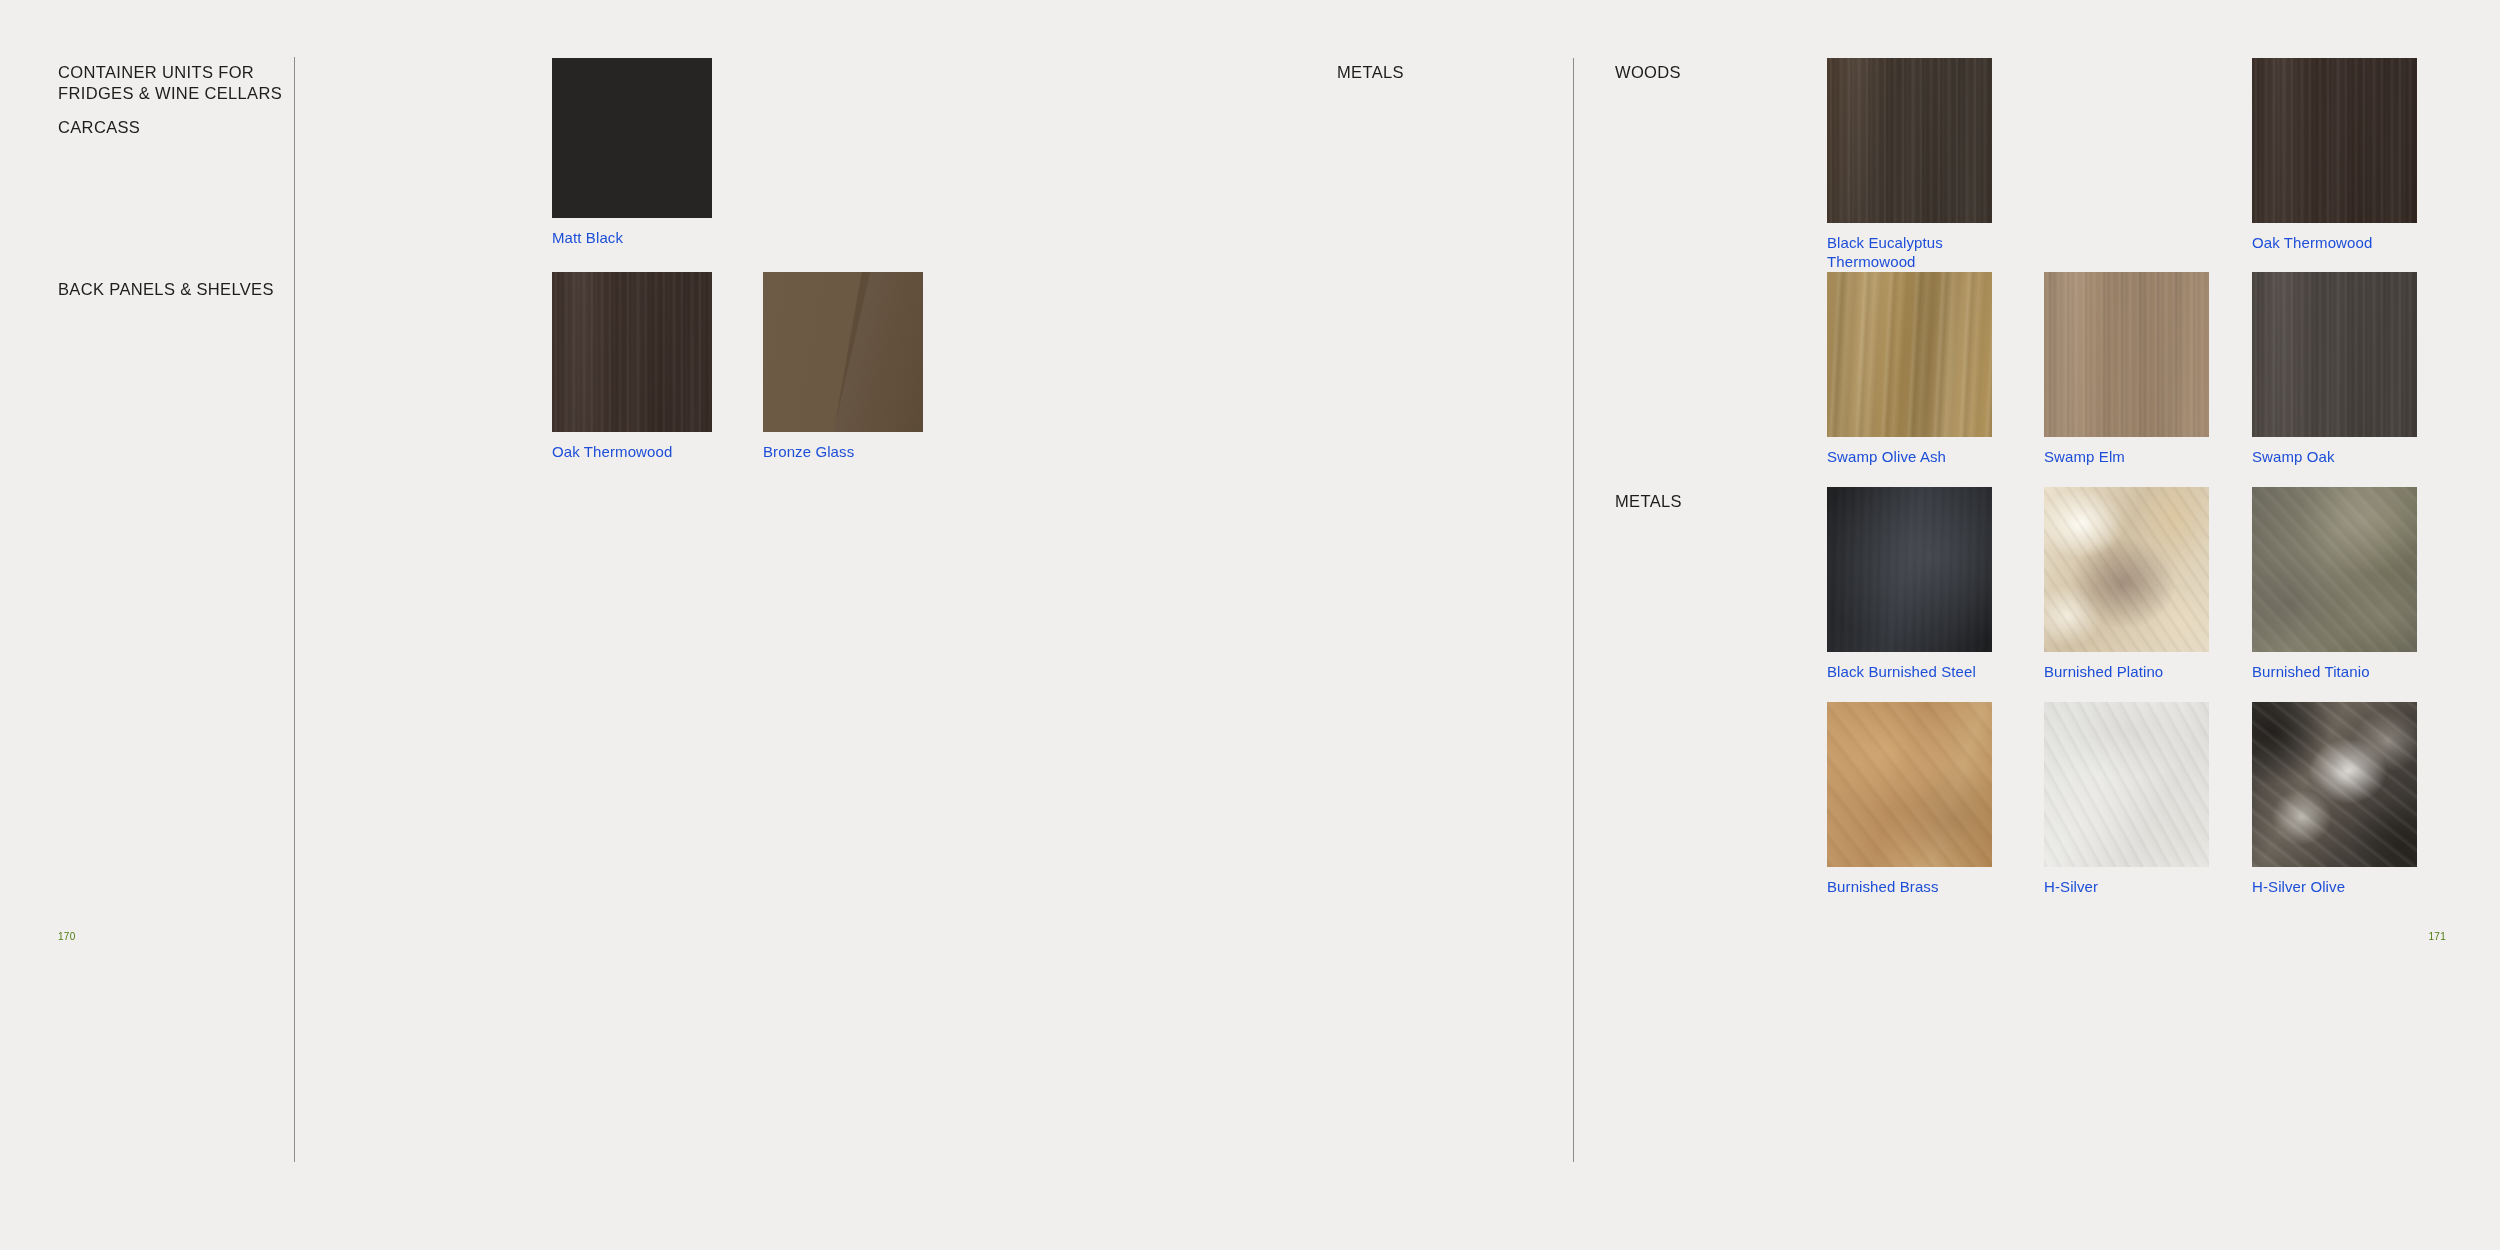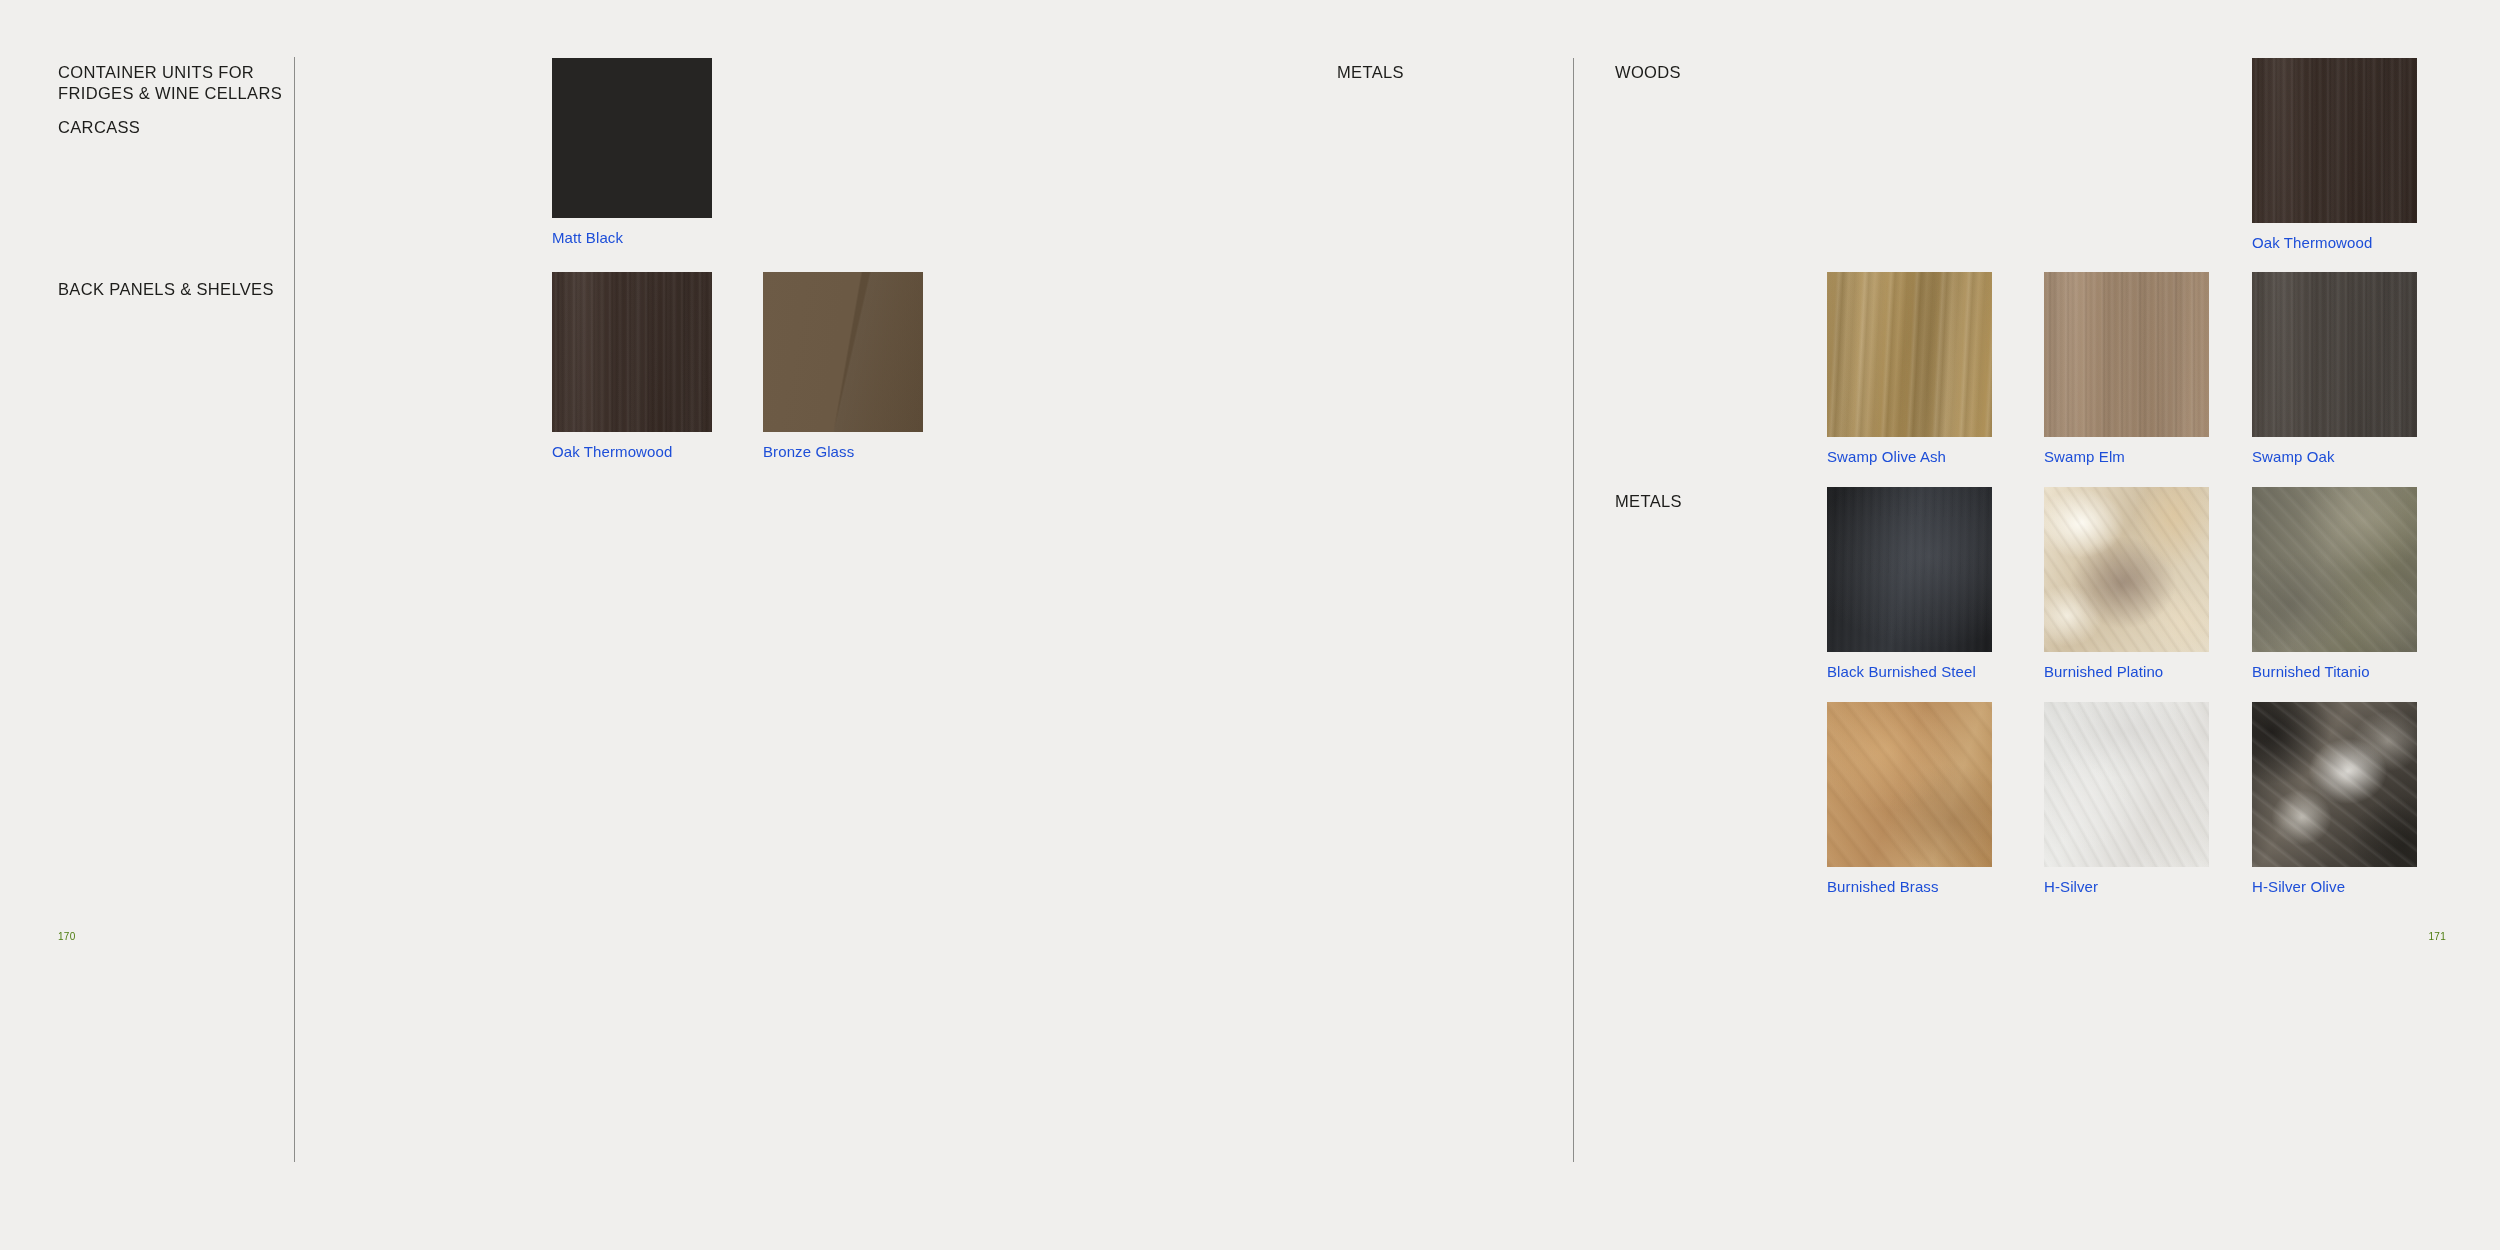--- a/index.html
+++ b/index.html
@@ -270,20 +270,24 @@
 
   <div class="cell" style="left:763px; top:272px;">
     <div class="chip m-bronze-glass"></div>
     <div class="caption">Bronze Glass</div>
   </div>
 
   <div class="section-head" style="left:1615px; top:62px;">WOODS</div>
 
   <div class="section-head" style="left:1615px; top:491px;">METALS</div>
 
+  <div class="cell" style="left:1827px; top:58px;">
+    <div class="chip wide m-black-euc grain"></div>
+    <div class="caption">Black Eucalyptus Thermowood</div>
+  </div>
 
 
   <div class="cell" style="left:2252px; top:58px;">
     <div class="chip wide m-oak-thermo2 grain"></div>
     <div class="caption">Oak Thermowood</div>
   </div>
 
   <div class="cell" style="left:1827px; top:272px;">
     <div class="chip wide m-olive-ash grain"></div>
     <div class="caption">Swamp Olive Ash</div>

